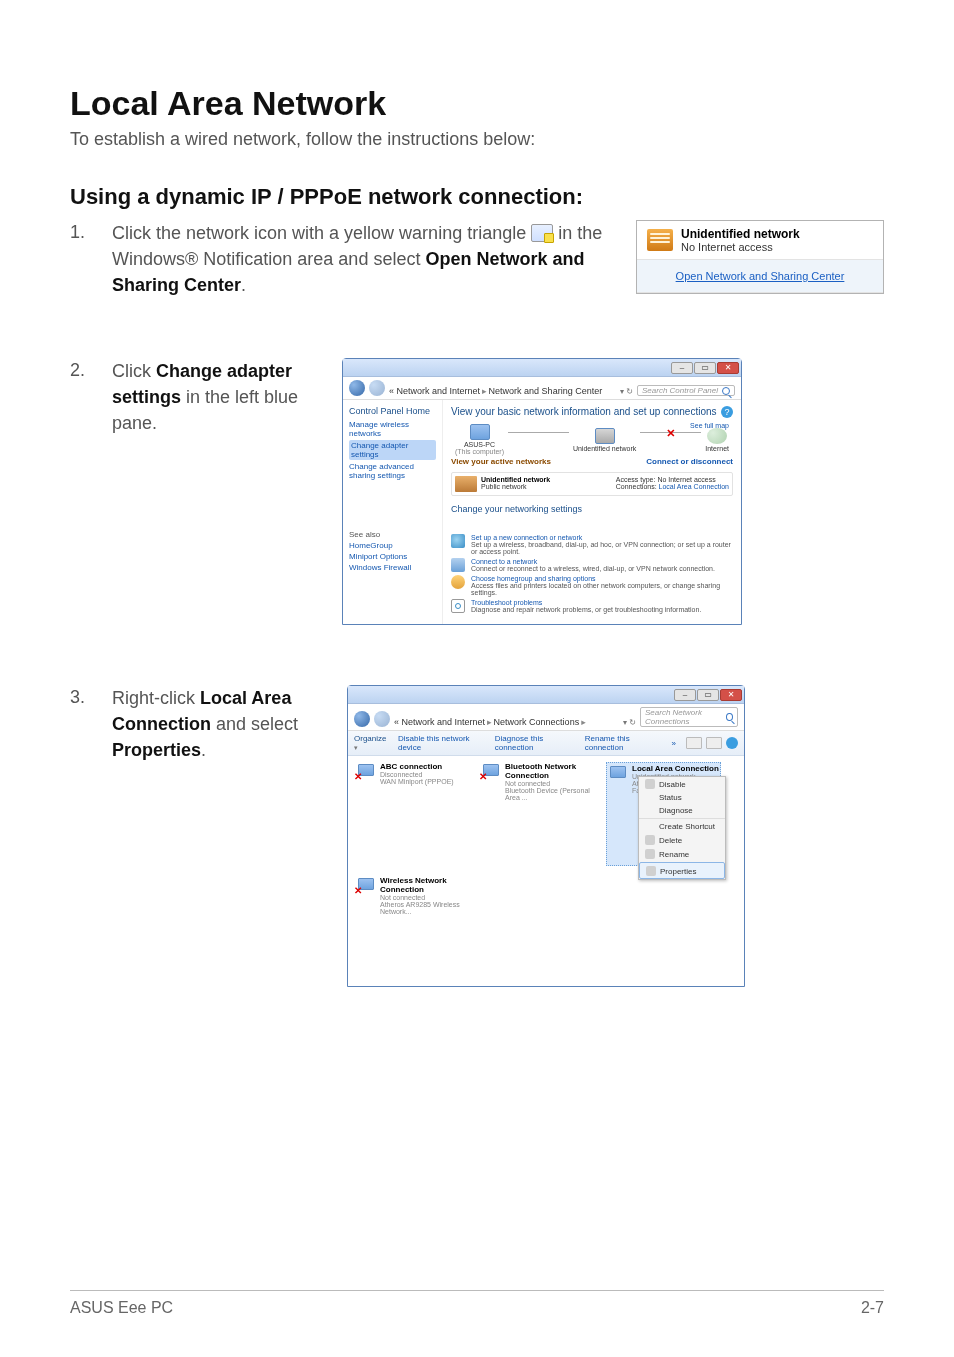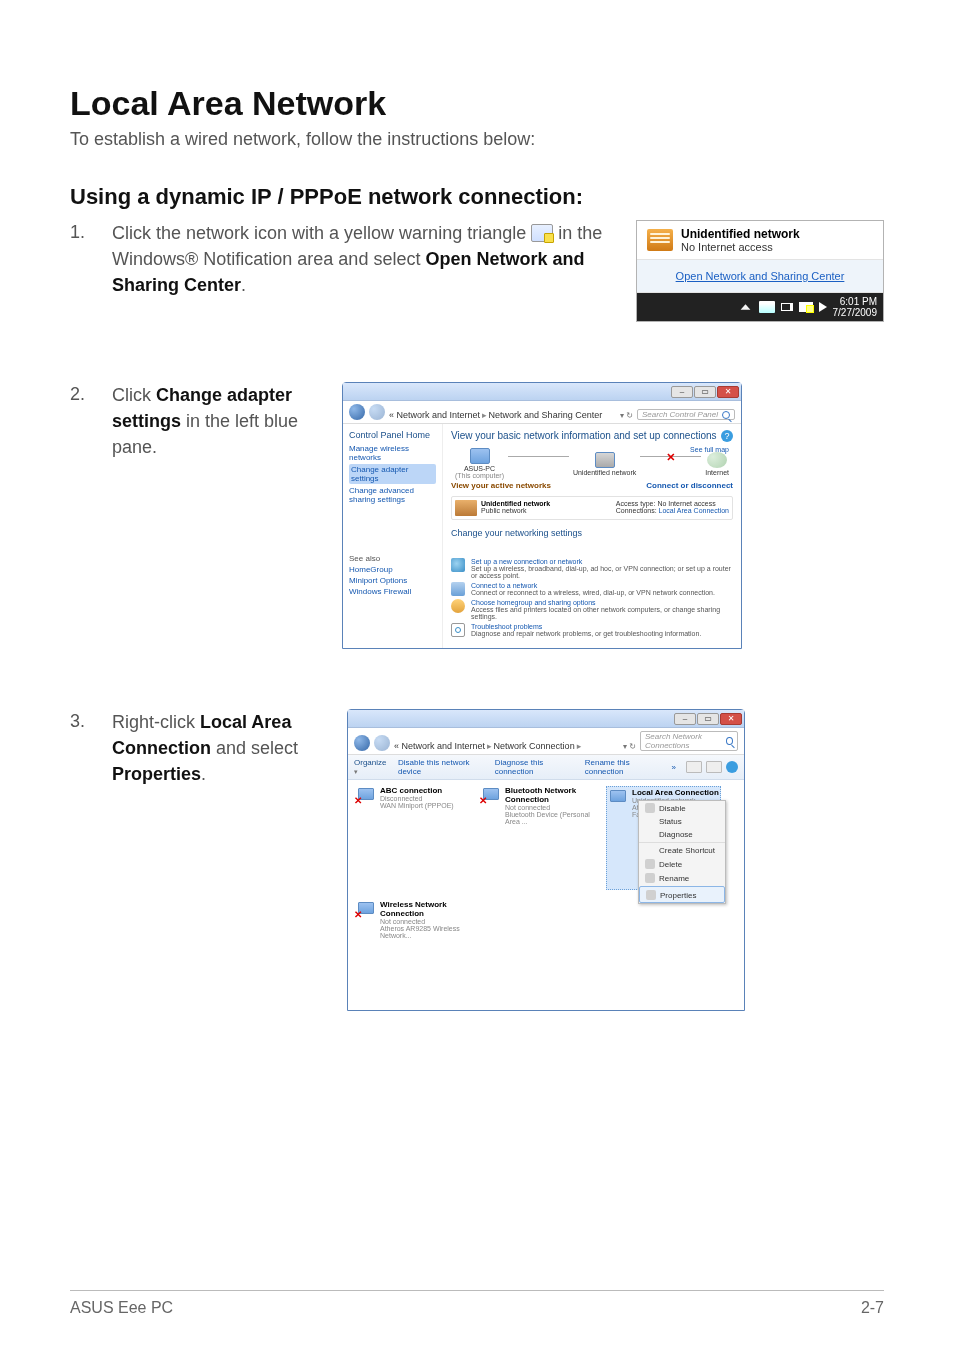--- a/index.html
+++ b/index.html
@@ -252,31 +252,20 @@
       <div class="net-row">
         <div class="net-icon"></div>
         <div>
           <div class="net-title">Unidentified network</div>
           <div class="net-sub">No Internet access</div>
         </div>
       </div>
       <div class="link-row">
         <a>Open Network and Sharing Center</a>
       </div>
-      <div class="taskbar">
-        <div class="tb-ico tb-up"></div>
-        <div class="tb-ico tb-flag"></div>
-        <div class="tb-ico tb-batt"></div>
-        <div class="tb-ico tb-net"></div>
-        <div class="tb-ico tb-snd"></div>
-        <div class="tb-time">
-          <div>6:01 PM</div>
-          <div>7/27/2009</div>
-        </div>
-      </div>
     </div>
   </div>
 </div>
 
 <div class="step">
   <div class="step-num">2.</div>
   <div class="step-text" style="max-width:220px">
     <span>Click </span>
     <b>Change adapter settings</b>
     <span> in the left blue pane.</span>
@@ -390,21 +379,21 @@
     <div class="win3">
       <div class="win-titlebar">
         <div class="win-btn">–</div>
         <div class="win-btn">▭</div>
         <div class="win-btn close">✕</div>
       </div>
       <div class="win-addr">
         <div class="navball"></div>
         <div class="navball" style="opacity:.5"></div>
         <div class="crumb">
-          « <span>Network and Internet</span><span class="sep">▸</span><span>Network Connection</span><span class="sep">▸</span>
+          « <span>Network and Internet</span><span class="sep">▸</span><span>Network Connections</span><span class="sep">▸</span>
         </div>
         <div style="font-size:8px;color:#777">▾ ↻</div>
         <div class="sbox">
           <span>Search Network Connections</span>
           <span class="mag"></span>
         </div>
       </div>
       <div class="toolbar3">
         <span class="org">Organize</span>
         <span class="tlnk">Disable this network device</span>

